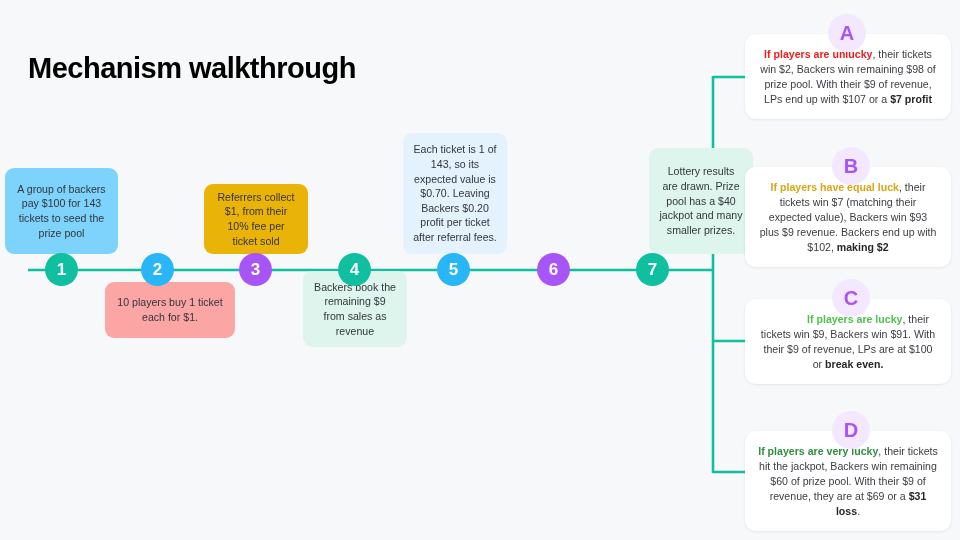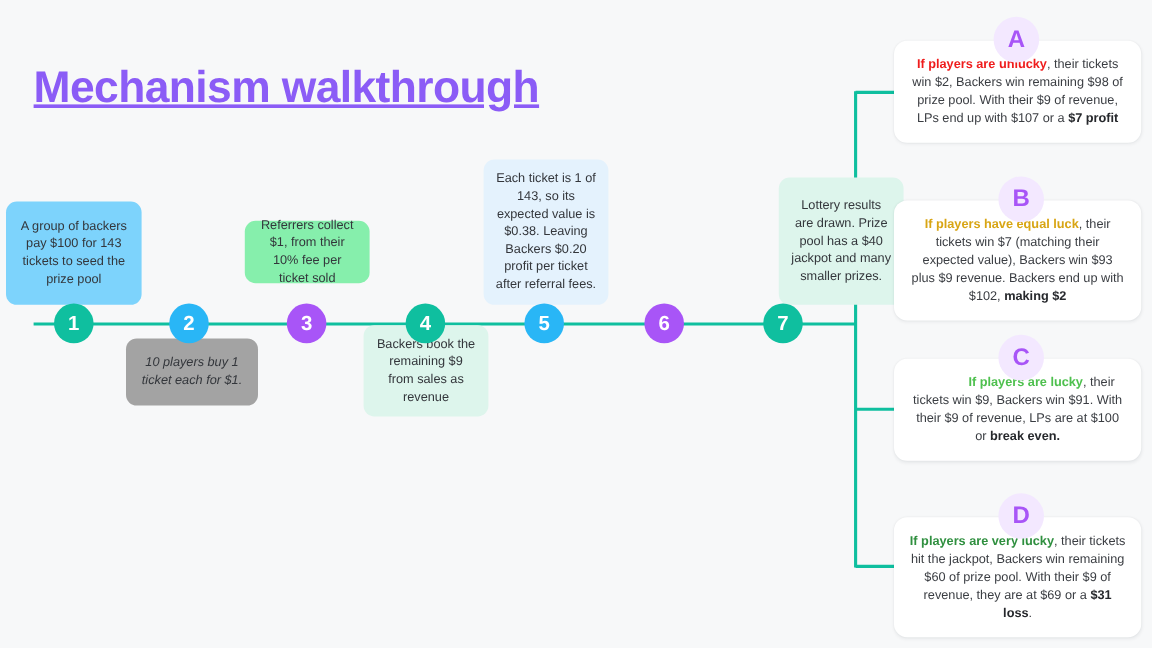--- a/index.html
+++ b/index.html
@@ -9,26 +9,25 @@
     font-family: "Liberation Sans", sans-serif;
     overflow: hidden;
     position: relative;
   }
   #stage { position: absolute; inset: 0; }
 
   
   #page-title {
     position: absolute;
     left: 28px; top: 52px;
-    font-size: 37px;
+    font-size: 29px;
     font-weight: 700;
     letter-spacing: -0.5px;
-    color: #8b5cf6;
+    color: #000000;
     white-space: nowrap;
-    text-decoration: underline;
   }
 
   
   #timeline-svg { position: absolute; left: 0; top: 0; }
 
   .step-node {
     position: absolute;
     width: 33px; height: 33px;
     border-radius: 50%;
     color: #ffffff;
@@ -105,31 +104,31 @@
       <line x1="713" y1="77" x2="748" y2="77"></line>
       <line x1="713" y1="210" x2="748" y2="210"></line>
       <line x1="713" y1="341" x2="748" y2="341"></line>
       <line x1="713" y1="472" x2="748" y2="472"></line>
     </g>
   </svg>
 
   <div class="step-card" style="left:5px; top:168px; width:113px; height:86px; background:#7dd3fc;">
     <span>A group of backers pay $100 for 143 tickets to seed the prize pool</span>
   </div>
-  <div class="step-card" style="left:204px; top:184px; width:104px; height:52px; background:#86efac;">
+  <div class="step-card" style="left:204px; top:184px; width:104px; height:70px; background:#eab308;">
     <span>Referrers collect $1, from their 10% fee per ticket sold</span>
   </div>
   <div class="step-card" style="left:403px; top:133px; width:104px; height:121px; background:#e4f2fd;">
-    <span>Each ticket is 1 of 143, so its expected value is $0.38. Leaving Backers $0.20 profit per ticket after referral fees.</span>
+    <span>Each ticket is 1 of 143, so its expected value is $0.70. Leaving Backers $0.20 profit per ticket after referral fees.</span>
   </div>
   <div class="step-card" style="left:602px; top:148px; width:104px; height:106px; background:#ddf5ec;margin-left:47px;">
     <span>Lottery results are drawn. Prize pool has a $40 jackpot and many smaller prizes.</span>
   </div>
 
-  <div class="step-card" style="left:105px; top:282px; width:110px; height:56px; background:#a3a3a3;font-style:italic;">
+  <div class="step-card" style="left:105px; top:282px; width:130px; height:56px; background:#fca5a5;">
     <span>10 players buy 1 ticket each for $1.</span>
   </div>
   <div class="step-card" style="left:303px; top:271px; width:104px; height:76px; background:#ddf5ec;justify-content:center;">
     <span>Backers book the remaining $9 from sales as revenue</span>
   </div>
 
   <div class="step-node" style="left:45px; top:253px; background:#0fbf9f;">
     <span>1</span>
   </div>
   <div class="step-node" style="left:141px; top:253px; background:#29b6f6;">

